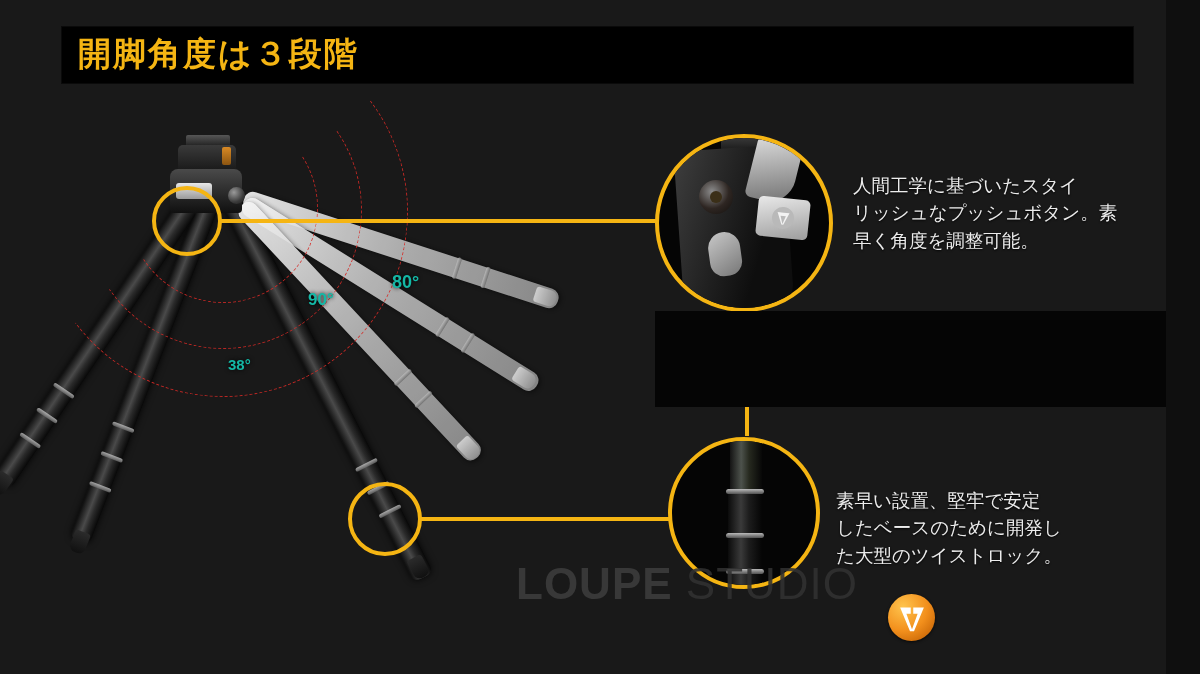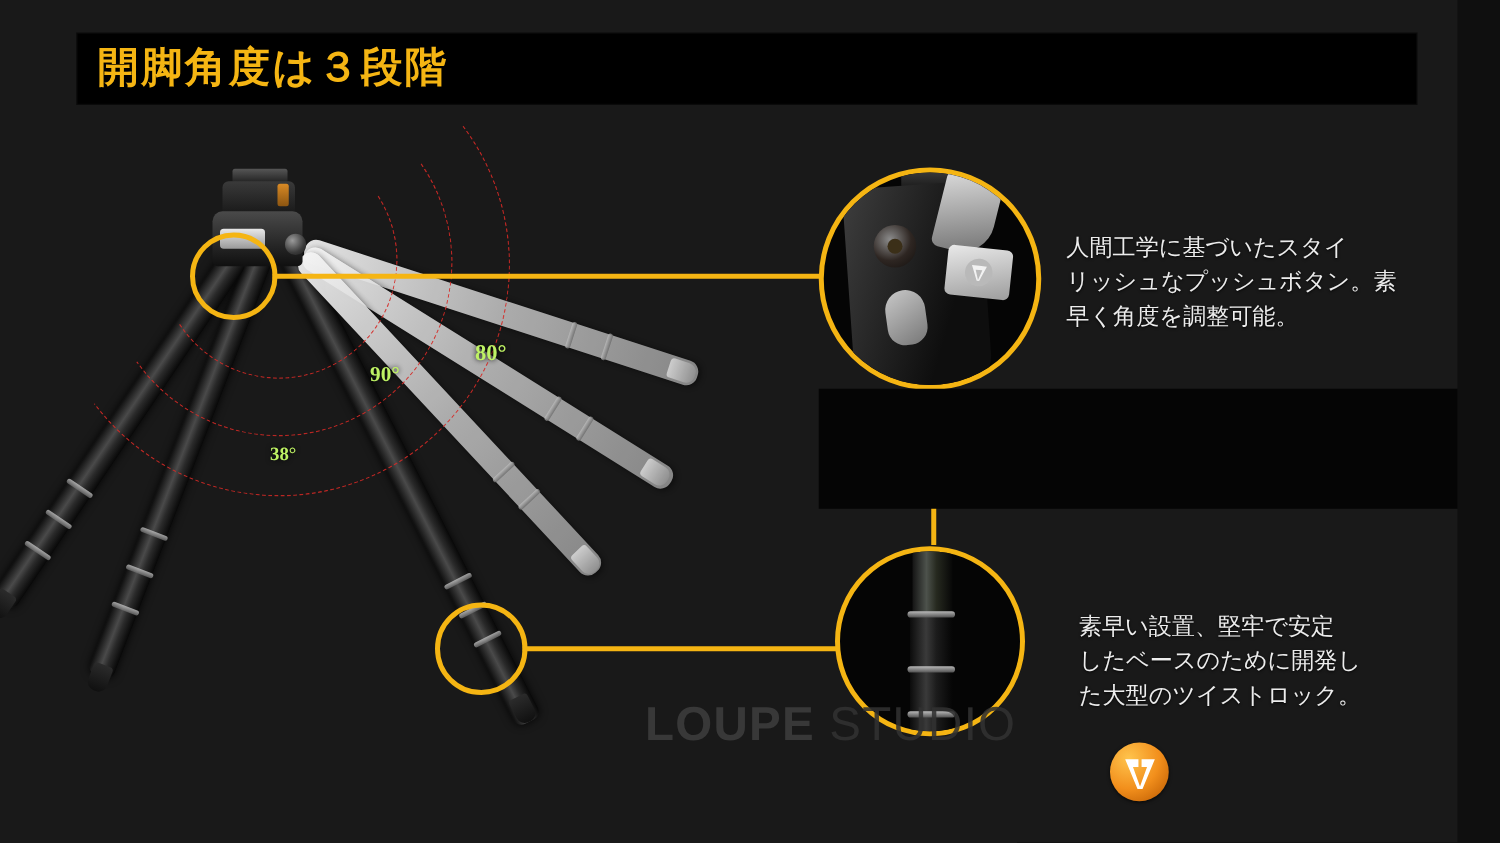--- a/index.html
+++ b/index.html
@@ -84,23 +84,24 @@
     background:linear-gradient(180deg,#2b2b2b,#101010);
   }
 
   
   .arc{
     position:absolute;border:1px dashed rgba(214,42,38,.85);
     border-radius:50%;
     border-top-color:transparent;border-left-color:transparent;
   }
   .angle-label{
-    position:absolute;color:#bef264;font-size:15px;font-weight:bold;
-    font-family:Liberation Serif, serif;
+    position:absolute;color:#14b8a6;font-size:15px;font-weight:bold;
+    font-family:Liberation Sans, sans-serif;
     text-shadow:0 0 4px rgba(0,0,0,.95);
+    margin-left:12px;
   }
 
   
   .src-circle{
     position:absolute;border:4px solid #f5b513;border-radius:50%;
     box-sizing:border-box;
   }
   .big-circle{
     position:absolute;border:4px solid #f5b513;border-radius:50%;
     box-sizing:border-box;overflow:hidden;background:#050505;
@@ -183,21 +184,21 @@
   .macc-text{
     position:absolute;left:672px;top:322px;width:520px;
     color:#f5b513;font-size:19.5px;line-height:1.5;font-weight:bold;
     white-space:pre-line;
     text-shadow:0 1px 2px rgba(0,0,0,.9);
   }
 
   
   .watermark{
     position:absolute;left:516px;top:559px;
-    font-size:38px;letter-spacing:1px;
+    font-size:44px;letter-spacing:1px;
     color:#3a3a3a;opacity:.88;user-select:none;
   }
   .wm-a{font-weight:bold;color:#3d3d3d;}
   .wm-b{font-weight:normal;color:#313131;}
 
   
   .logo{
     position:absolute;left:888px;top:594px;
     display:flex;align-items:center;gap:13px;
   }
@@ -302,27 +303,27 @@
 
   <div class="big-circle" style="left:668px;top:437px;width:152px;height:152px;">
     <div class="bl-tube"></div>
     <div class="bl-grip"></div>
     <div class="bl-ring" style="top:48px;"></div>
     <div class="bl-ring" style="top:92px;"></div>
     <div class="bl-ring" style="top:128px;"></div>
 
   </div>
 
-  <div class="body-text" style="left:853px;top:172px;width:330px;margin-top:12px;">人間工学に基づいたスタイ
+  <div class="body-text" style="left:853px;top:172px;width:330px;">人間工学に基づいたスタイ
 リッシュなプッシュボタン。素
 早く角度を調整可能。</div>
 
   <div class="macc-box"></div>
 
-  <div class="body-text" style="left:863px;top:487px;width:330px;">素早い設置、堅牢で安定
+  <div class="body-text" style="left:836px;top:487px;width:330px;">素早い設置、堅牢で安定
 したベースのために開発し
 た大型のツイストロック。</div>
 
   <div class="watermark">
     <span class="wm-a">LOUPE</span><span class="wm-b"> STUDIO</span>
   </div>
 
   <div class="logo">
     <span class="logo-mark">
       <svg width="30" height="30" viewBox="0 0 24 24" aria-hidden="true">

